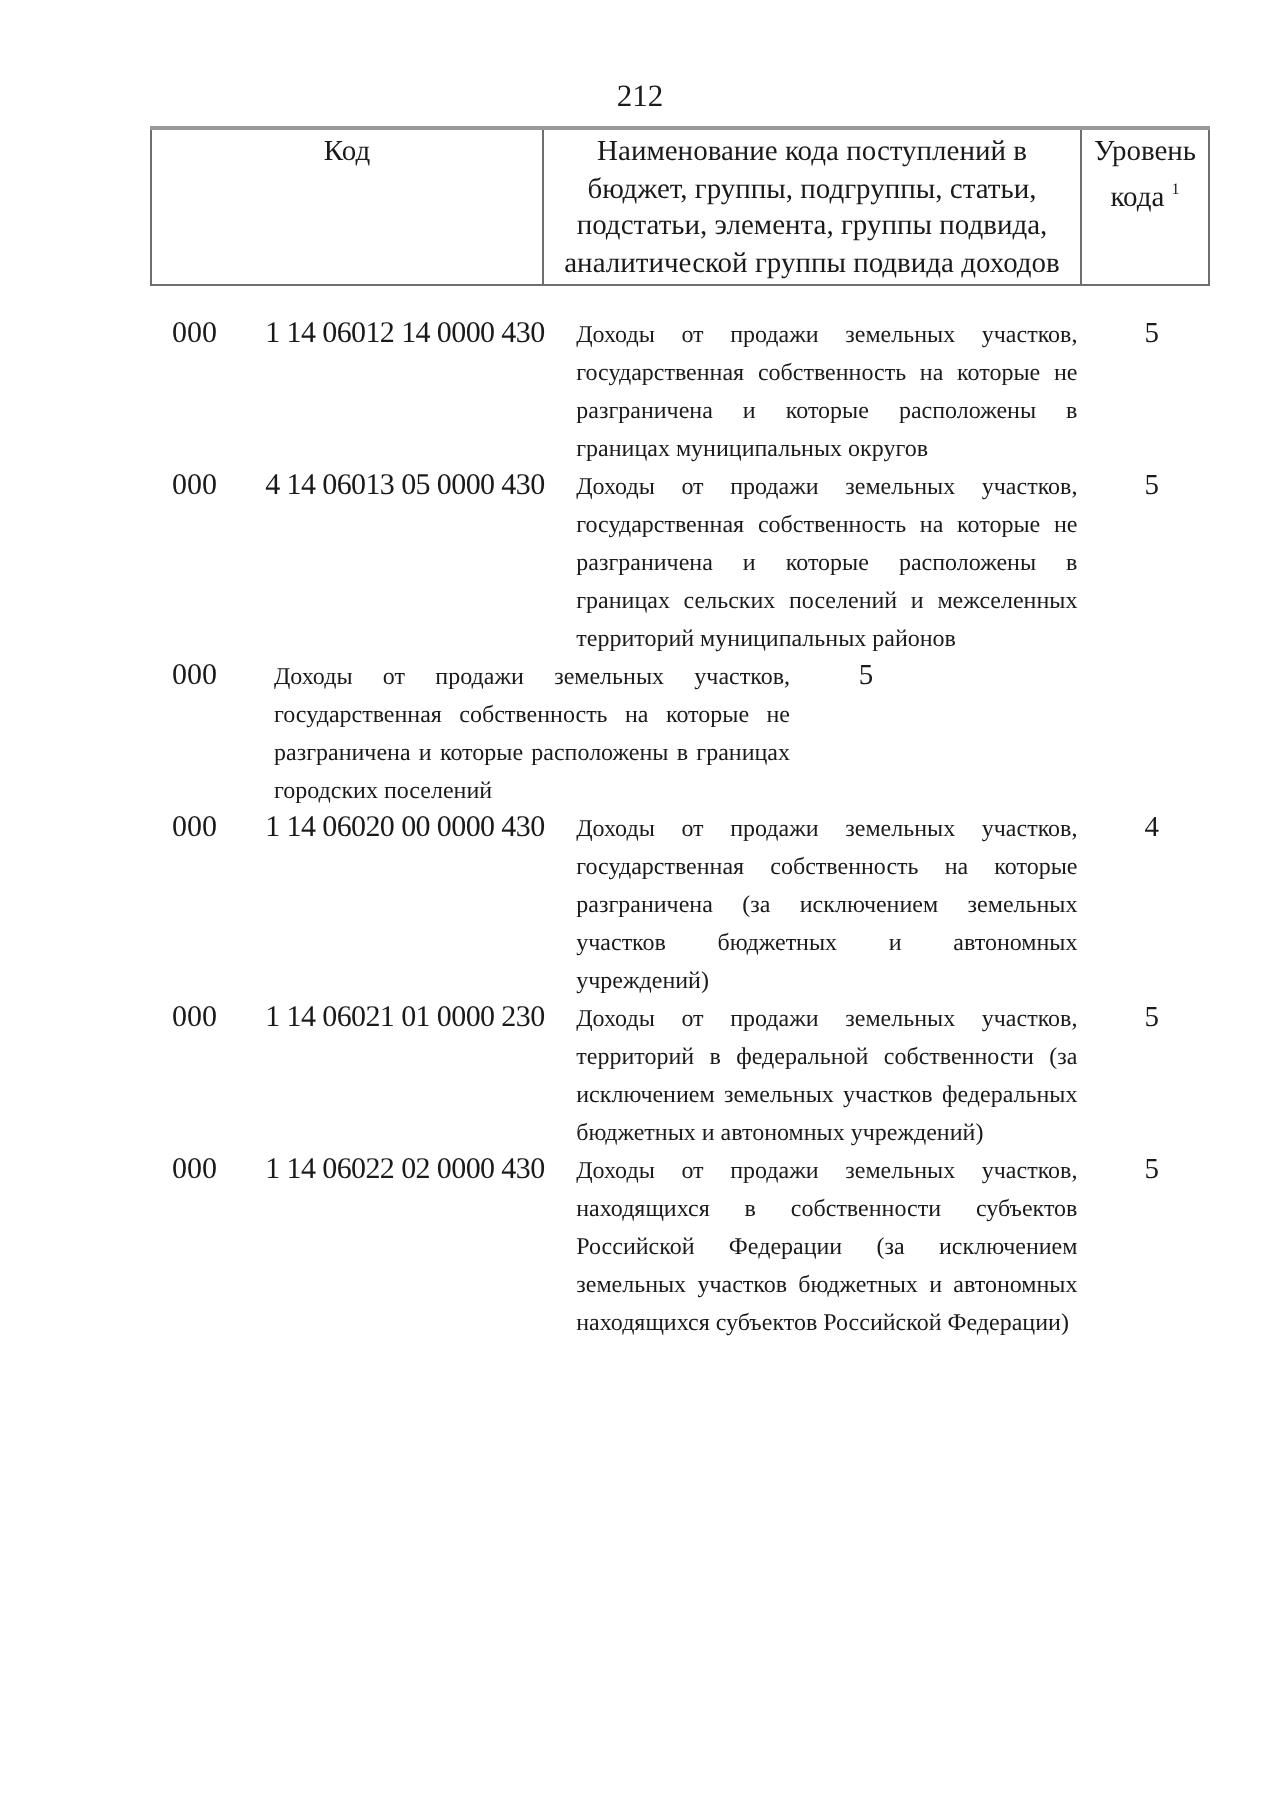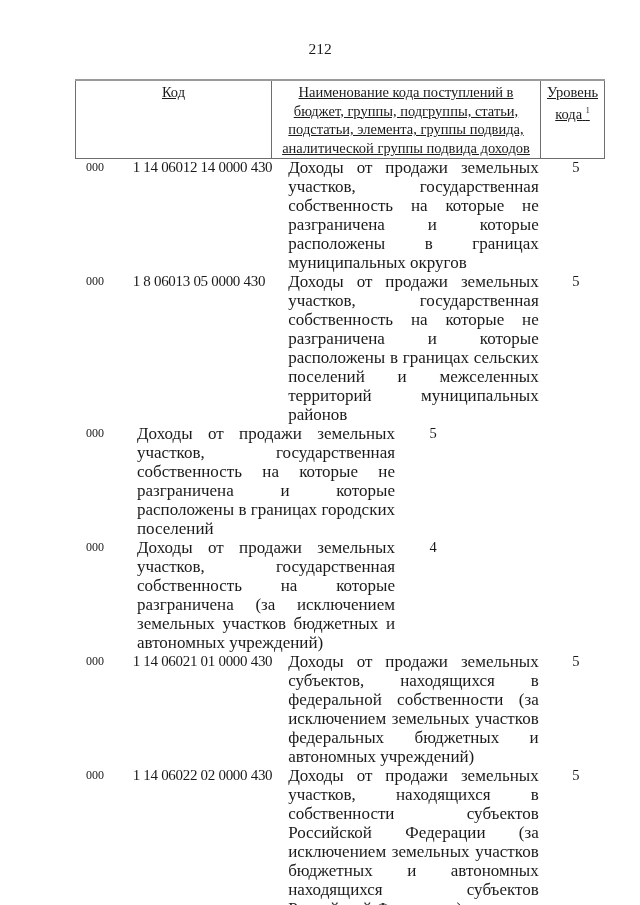--- a/index.html
+++ b/index.html
@@ -6,39 +6,39 @@
   body {
     width: 640px; height: 905px; position: relative; overflow: hidden;
     font-family: "Liberation Serif", "DejaVu Serif", serif;
     color: #1a1a1a; font-size: 15px;
   }
   .page-number {
     position: absolute; top: 40px; left: 0; width: 640px;
     text-align: center; font-size: 15.5px; line-height: 18px;
   }
   .header-table {
-    position: absolute; top: 79px; left: 75px; width: 530px;
-    border-collapse: collapse; table-layout: fixed; text-decoration: underline;
+    position: absolute; top: 63px; left: 75px; width: 530px;
+    border-collapse: collapse; table-layout: fixed;
   }
   .header-table th {
     font-weight: normal; vertical-align: top; text-align: center;
     border: 1px solid #6e6e6e; border-top: 2px solid #9a9a9a;
     font-size: 14.5px; line-height: 18.6px; padding: 2px 3px 1px 3px;
   }
   .header-table th.col-code { width: 189px; }
   .header-table th.col-name { width: 262px; }
   .header-table th.col-level { width: auto; }
   sup { font-size: 8px; vertical-align: 6px; }
 
   .rows { position: absolute; top: 158px; left: 75px; width: 530px; }
   .row { display: flex; position: relative; }
-  .cell-admin { width: 48px; padding-left: 11px; font-size: 12px; line-height: 19px; }
+  .cell-admin { width: 48px; padding-left: 11px; font-size: 15px; line-height: 19px; }
   .cell-code { width: 157px; font-size: 15px; line-height: 19px; letter-spacing: -0.3px; white-space: nowrap; }
   .cell-name {
-    width: 258px; padding-left: 3px; font-size: 17px; line-height: 19px;
+    width: 258px; padding-left: 3px; font-size: 12px; line-height: 19px;
     text-align: justify; text-align-last: left; hyphens: none;
   }
   .cell-level { width: 60px; text-align: center; padding-left: 8px; font-size: 14.5px; line-height: 19px; }
 </style>
 </head>
 <body>
 
 <div class="page-number">212</div>
 
 <table class="header-table">
@@ -53,38 +53,39 @@
 
 <div class="rows">
   <div class="row">
     <div class="cell-admin">000</div>
     <div class="cell-code">1 14 06012 14 0000 430</div>
     <div class="cell-name">Доходы от продажи земельных участков, государственная собственность на которые не разграничена и которые расположены в границах муниципальных округов</div>
     <div class="cell-level">5</div>
   </div>
   <div class="row">
     <div class="cell-admin">000</div>
-    <div class="cell-code">1 8 06013 05 0000 430</div>
+    <div class="cell-code">4 14 06013 05 0000 430</div>
     <div class="cell-name">Доходы от продажи земельных участков, государственная собственность на которые не разграничена и которые расположены в границах сельских поселений и межселенных территорий муниципальных районов</div>
     <div class="cell-level">5</div>
   </div>
   <div class="row">
     <div class="cell-admin">000</div>
     <div class="cell-name">Доходы от продажи земельных участков, государственная собственность на которые не разграничена и которые расположены в границах городских поселений</div>
     <div class="cell-level">5</div>
   </div>
   <div class="row">
     <div class="cell-admin">000</div>
+    <div class="cell-code">1 14 06020 00 0000 430</div>
     <div class="cell-name">Доходы от продажи земельных участков, государственная собственность на которые разграничена (за исключением земельных участков бюджетных и автономных учреждений)</div>
     <div class="cell-level">4</div>
   </div>
   <div class="row">
     <div class="cell-admin">000</div>
-    <div class="cell-code">1 14 06021 01 0000 430</div>
-    <div class="cell-name">Доходы от продажи земельных субъектов, находящихся в федеральной собственности (за исключением земельных участков федеральных бюджетных и автономных учреждений)</div>
+    <div class="cell-code">1 14 06021 01 0000 230</div>
+    <div class="cell-name">Доходы от продажи земельных участков, территорий в федеральной собственности (за исключением земельных участков федеральных бюджетных и автономных учреждений)</div>
     <div class="cell-level">5</div>
   </div>
   <div class="row">
     <div class="cell-admin">000</div>
     <div class="cell-code">1 14 06022 02 0000 430</div>
     <div class="cell-name">Доходы от продажи земельных участков, находящихся в собственности субъектов Российской Федерации (за исключением земельных участков бюджетных и автономных находящихся субъектов Российской Федерации)</div>
     <div class="cell-level">5</div>
   </div>
 </div>
 

